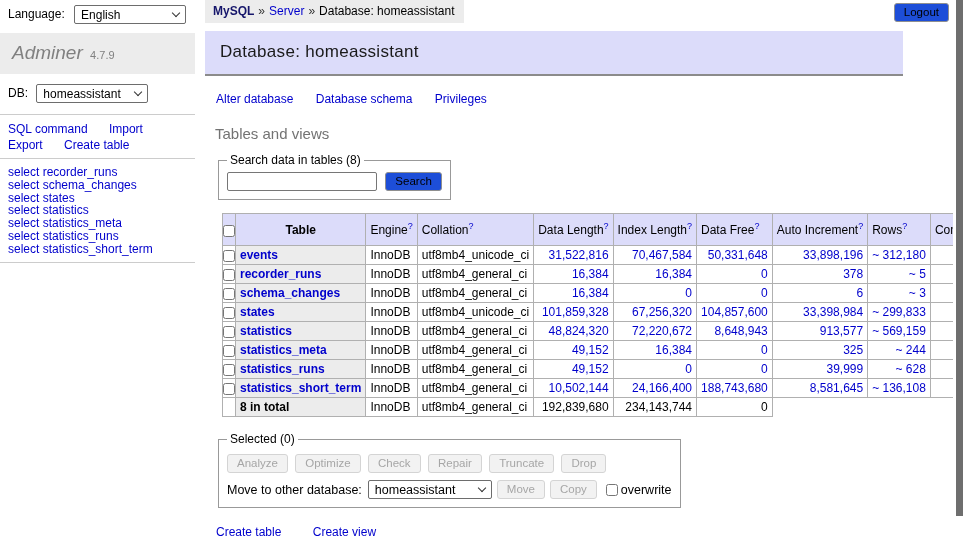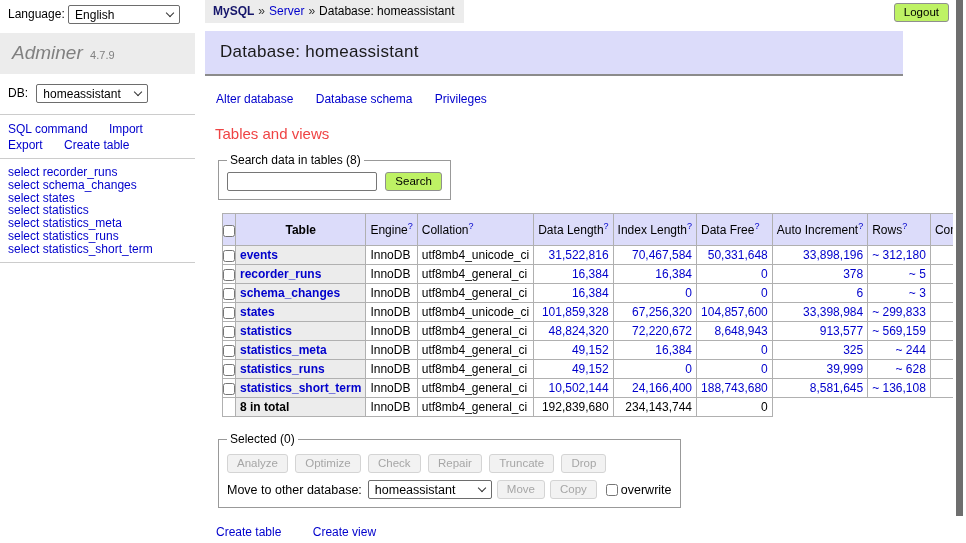--- a/index.html
+++ b/index.html
@@ -8,21 +8,21 @@
     width: 966px; height: 543px; overflow: hidden;
     background: #fff; color: #000;
     font-family: "Liberation Sans", "DejaVu Sans", sans-serif;
     font-size: 12px;
   }
   a { color: #0000cc; text-decoration: none; cursor: pointer; }
 
   
   #sidebar { position: absolute; left:0; top:0; width:195px; }
   .lang-row { padding: 5px 8px 6px 8px; }
-  .lang-row .lbl { }
+  .lang-row .lbl { margin-right: 6px; }
   .fselect {
     display: inline-flex; align-items: center; justify-content: space-between;
     border: 1px solid #6d6d6d; border-radius: 2px; background: #fff;
     height: 19px; padding: 0 6px; vertical-align: middle; cursor: default;
   }
   .fselect .caret {
     width: 6px; height: 6px; margin-left: 8px; margin-top: -3px;
     border-right: 1.6px solid #333; border-bottom: 1.6px solid #333;
     transform: rotate(45deg); flex: 0 0 auto;
   }
@@ -41,34 +41,34 @@
   
   #content { position: absolute; left: 205px; top: 0; width: 748px; }
   .breadcrumb {
     display: inline-block; background: #ececec; padding: 4px 10px 5px 8px; font-size: 12px;
   }
   .breadcrumb .bc-root { color: #16166b; font-weight: bold; }
   .breadcrumb .sep { color: #333; margin: 0 4px; }
   #logout-btn { position: absolute; top: 3px; right: 17px; }
   button.btn {
     font-family: "Liberation Sans", sans-serif; font-size: 11.5px;
-    background: #bef264; border: 1px solid #8f8f8f; border-radius: 3px;
+    background: #1d4ed8; border: 1px solid #8f8f8f; border-radius: 3px;
     padding: 2px 9px 3px 9px; color: #000; cursor: pointer;
   }
   button.btn.disabled { color: #a6a6a6; border-color: #d4d4d4; background: #f2f2f2; }
   #logout-btn { position: fixed; }
 
   h2.page-title {
     margin: 8px 0 0 0; width: 698px; background: #dcdcfa;
     border-bottom: 2px solid #8b8b8b; padding: 11px 15px 12px 15px;
     font-size: 17px; font-weight: normal; color: #1a1a1a; letter-spacing: .3px;
   }
   .nav-links { margin: 16px 0 0 11px; }
   .nav-links a { margin-right: 19px; }
-  h3.sec { font-size: 15px; font-weight: normal; color: #ef4444; margin: 19px 0 0 10px; }
+  h3.sec { font-size: 15px; font-weight: normal; color: #737373; margin: 19px 0 0 10px; }
 
   fieldset.fs {
     display: inline-block; border: 1px solid #999; margin: 11px 0 0 13px; padding: 5px 8px 8px 8px;
   }
   fieldset.fs legend { font-size: 12px; padding: 0 3px; }
   #search-input {
     width: 150px; height: 19px; border: 1px solid #767676; border-radius: 2px;
     font-family: "Liberation Sans", sans-serif; font-size: 12px; padding: 0 4px;
     margin-right: 5px; vertical-align: middle;
   }

